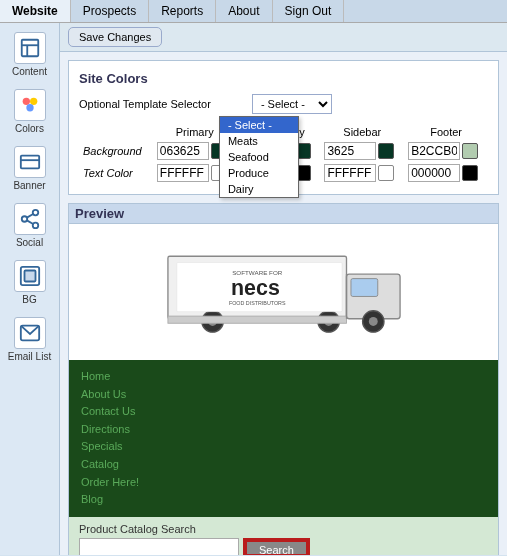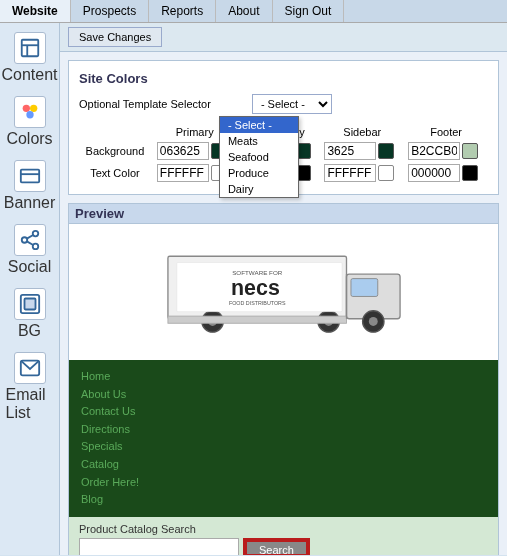--- a/index.html
+++ b/index.html
@@ -8,30 +8,30 @@
     
     .top-nav { display: flex; background: #c8d8e8; border-bottom: 1px solid #aaa; }
     .top-nav-item { padding: 4px 12px; font-size: 12px; cursor: pointer; border-right: 1px solid #bbb; }
     .top-nav-item.active { background: #e8f0f8; font-weight: bold; }
 
     
     .layout { display: flex; height: calc(556px - 24px); }
 
     
     .sidebar { width: 60px; background: #dce8f4; border-right: 1px solid #b0c4d8; display: flex; flex-direction: column; align-items: center; padding-top: 4px; gap: 2px; }
-    .sidebar-item { display: flex; flex-direction: column; align-items: center; width: 54px; padding: 4px 2px; cursor: pointer; border: 1px solid transparent; border-radius: 3px; font-size: 16px; color: #333; }
+    .sidebar-item { display: flex; flex-direction: column; align-items: center; width: 54px; padding: 4px 2px; cursor: pointer; border: 1px solid transparent; border-radius: 3px; font-size: 10px; color: #333; }
     .sidebar-item .icon-box { width: 32px; height: 32px; display: flex; align-items: center; justify-content: center; background: #fff; border: 1px solid #aabbd0; border-radius: 3px; margin-bottom: 2px; }
     .sidebar-item .icon-box svg { width: 22px; height: 22px; }
 
     
     .main { flex: 1; background: #eaf0f8; display: flex; flex-direction: column; overflow: hidden; }
 
     
     .toolbar { padding: 4px 8px; background: #dce8f0; border-bottom: 1px solid #b0c4d8; }
-    .save-btn { padding: 3px 10px; font-size: 11px; background: #e0e8f0; border: 1px solid #99aacc; cursor: pointer; border-radius: 0; }
+    .save-btn { padding: 3px 10px; font-size: 11px; background: #e0e8f0; border: 1px solid #99aacc; cursor: pointer; border-radius: 5px; }
 
     
     .content-area { flex: 1; overflow-y: auto; padding: 8px; }
 
     
     .section-title { font-size: 13px; font-weight: bold; color: #335; margin-bottom: 8px; }
     .colors-panel { background: #fff; border: 1px solid #b0c4d8; padding: 10px; margin-bottom: 8px; }
 
     
     .template-row { display: flex; align-items: center; margin-bottom: 10px; position: relative; }
@@ -41,21 +41,21 @@
 
     
     .dropdown-overlay { position: absolute; top: 22px; left: 0; background: #fff; border: 1px solid #666; z-index: 100; min-width: 80px; box-shadow: 2px 2px 4px rgba(0,0,0,0.2); }
     .dropdown-item { padding: 2px 8px; font-size: 11px; cursor: pointer; }
     .dropdown-item.highlighted { background: #3366cc; color: #fff; }
 
     
     .color-table { width: 100%; border-collapse: collapse; }
     .color-table th { font-size: 11px; font-weight: normal; text-align: center; padding: 2px 4px; }
     .color-table td { font-size: 11px; padding: 2px 4px; }
-    .color-table td:first-child { text-align: center; padding-right: 6px; }
+    .color-table td:first-child { text-align: left; padding-right: 6px; font-style: italic; }
     .color-input-group { display: flex; align-items: center; gap: 2px; }
     .color-hex { width: 52px; font-size: 12px; border: 1px solid #aaa; padding: 1px 2px; }
     .color-swatch { width: 16px; height: 16px; border: 1px solid #555; cursor: pointer; border-radius: 2px; }
 
     
     .preview-label { font-size: 13px; font-weight: bold; color: #335; background: #c8d8ec; padding: 2px 6px; border: 1px solid #b0c4d8; margin-bottom: 0; }
     .preview-panel { border: 1px solid #b0c4d8; border-top: none; background: #fff; overflow: hidden; }
 
     
     .truck-area { background: #fff; padding: 18px; display: flex; justify-content: center; }

